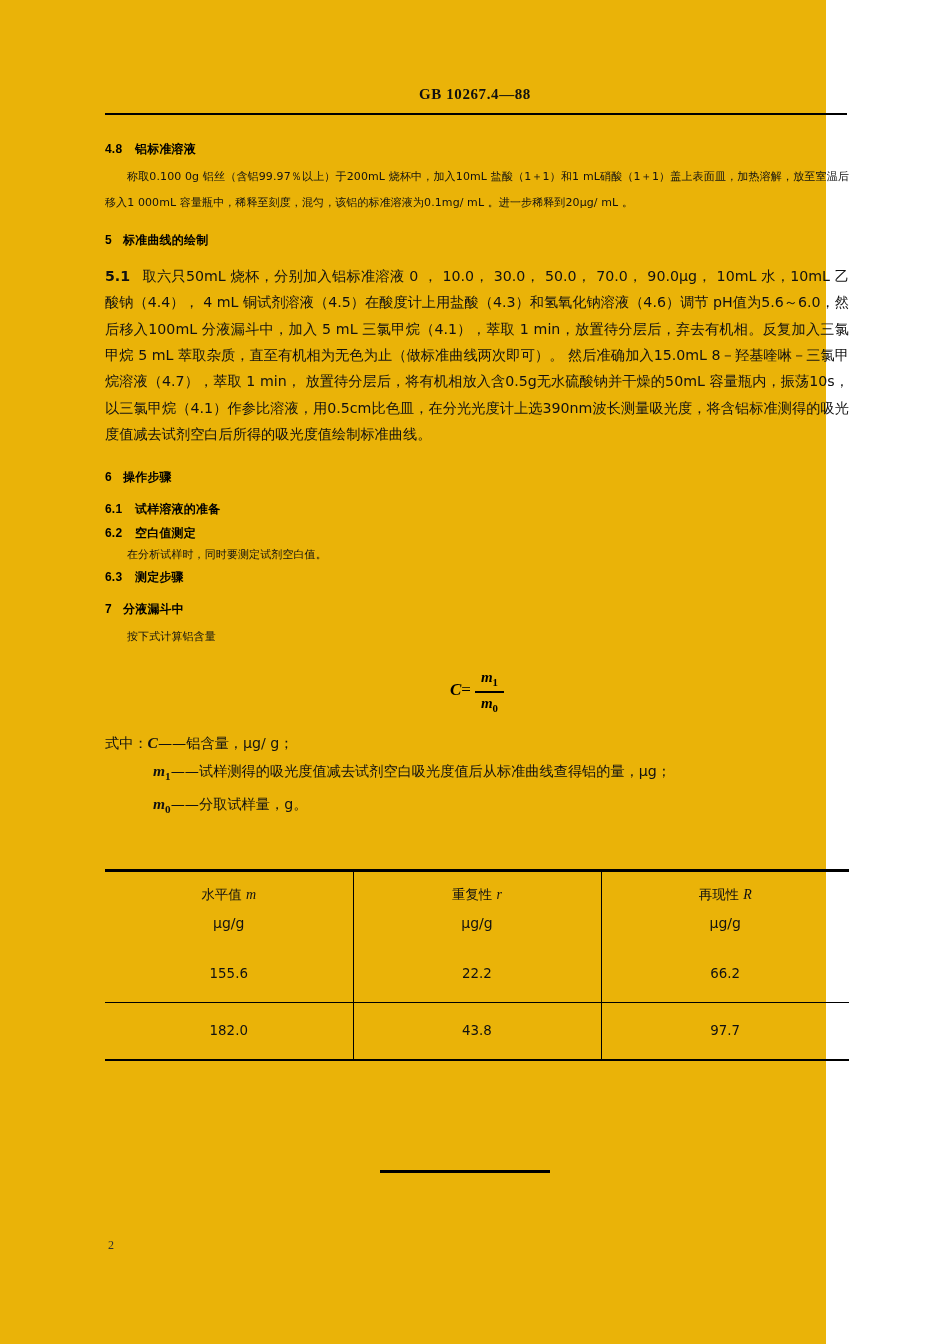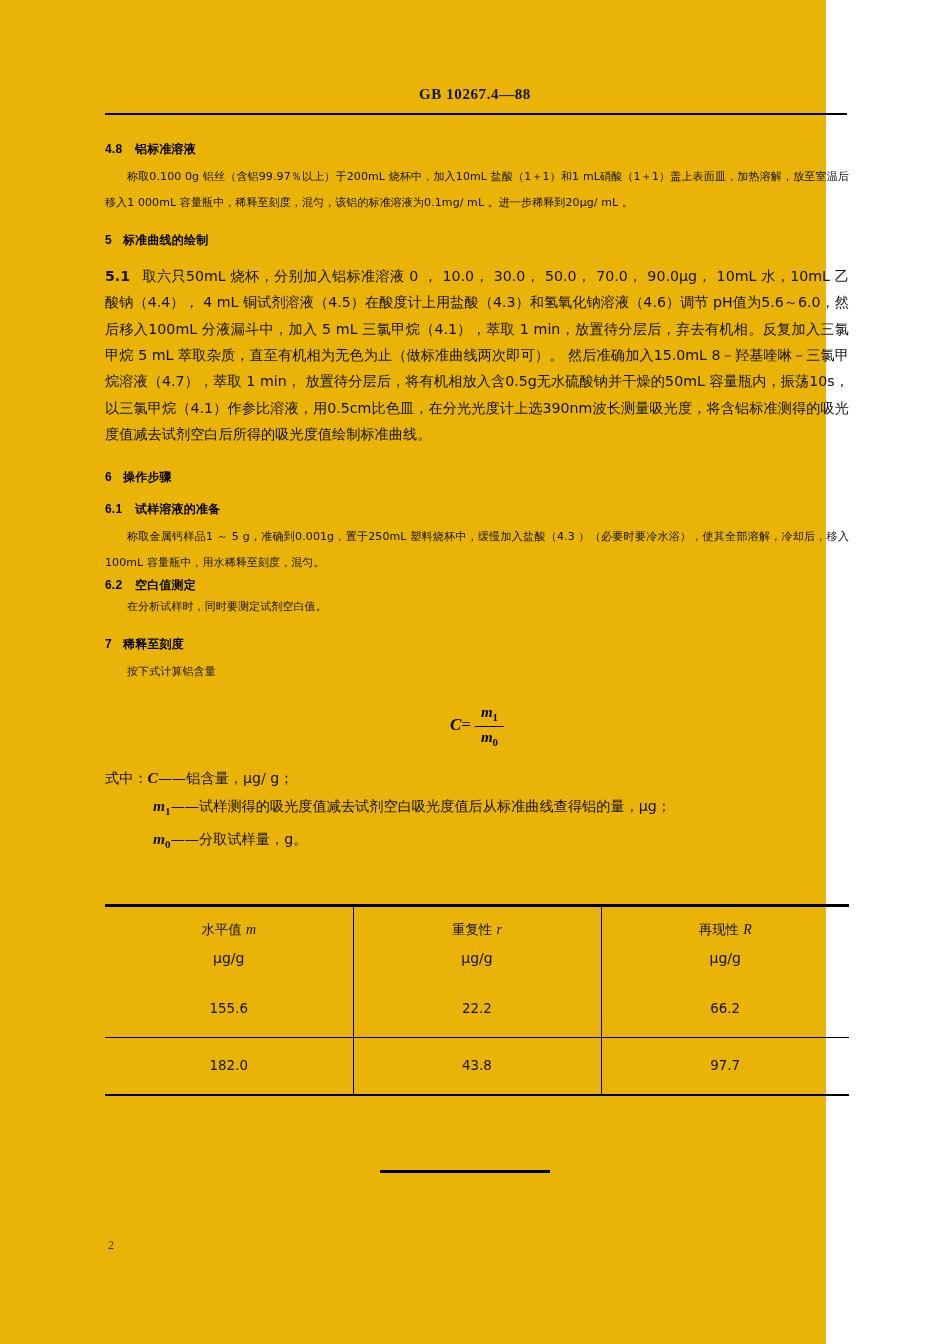--- a/index.html
+++ b/index.html
@@ -264,32 +264,34 @@
 
     <div class="sec-head wide">
       <span class="num">6</span><span>操作步骤</span>
     </div>
     <div class="gap-m"></div>
 
     <div class="sec-head">
       <span class="num">6.1</span><span>试样溶液的准备</span>
     </div>
     <div class="gap-s"></div>
-    <p class="body-text indent">称取金属钙样品1 ～ 5 g，准确到0.001g，置于250mL 塑料烧杯中，缓慢加入盐酸（4.3 ）（必要时要冷水浴），使其全部溶解，冷却后，移入100mL 容量瓶中，用水稀释至刻度，混匀。</p>
 
     <div class="sec-head">
       <span class="num">6.2</span><span>空白值测定</span>
     </div>
     <p class="body-text indent">在分析试样时，同时要测定试剂空白值。</p>
 
+    <div class="sec-head">
+      <span class="num">6.3</span><span>测定步骤</span>
+    </div>
 
     <div class="gap-m"></div>
 
     <div class="sec-head wide">
-      <span class="num">7</span><span>稀释至刻度</span>
+      <span class="num">7</span><span>分液漏斗中</span>
     </div>
     <div class="gap-s"></div>
     <p class="body-text indent">按下式计算铝含量</p>
 
     <div class="formula-wrap">
       <span class="formula">
         <span class="var">C</span><span>=</span><span class="frac">
           <span class="num-part"><span>m</span><sub>1</sub></span>
           <span class="bar"></span>
           <span class="den-part"><span>m</span><sub>0</sub></span>

